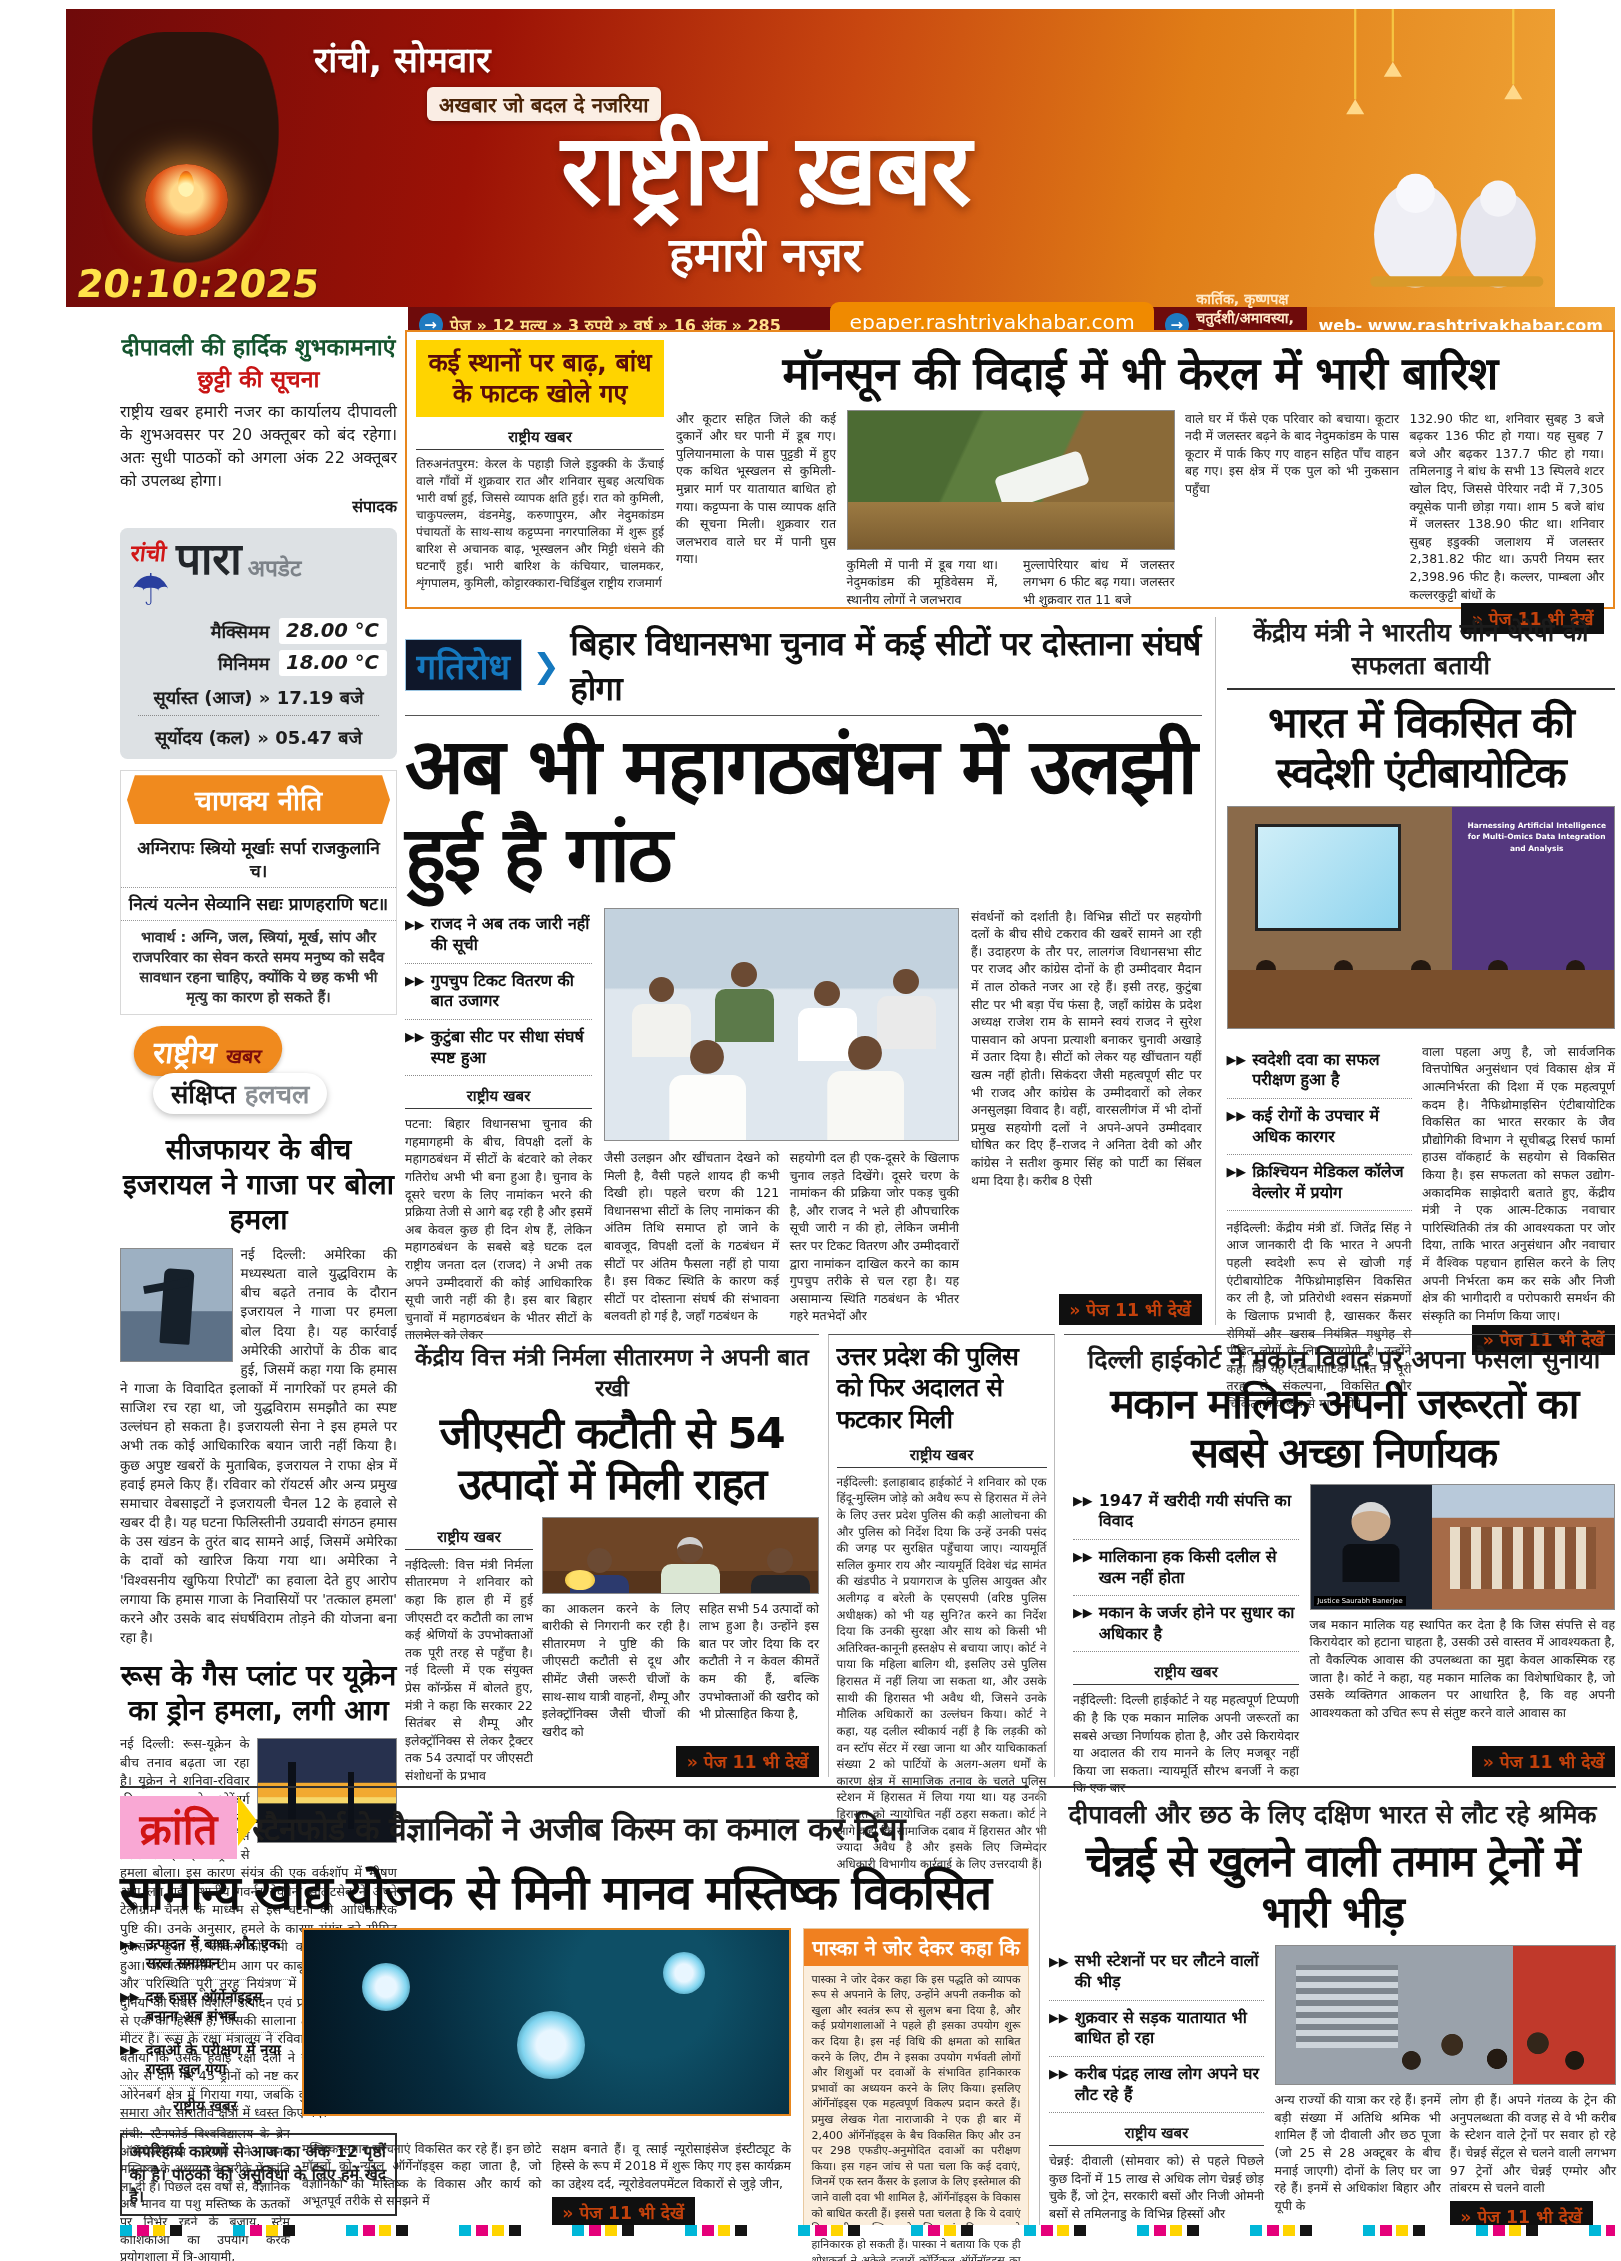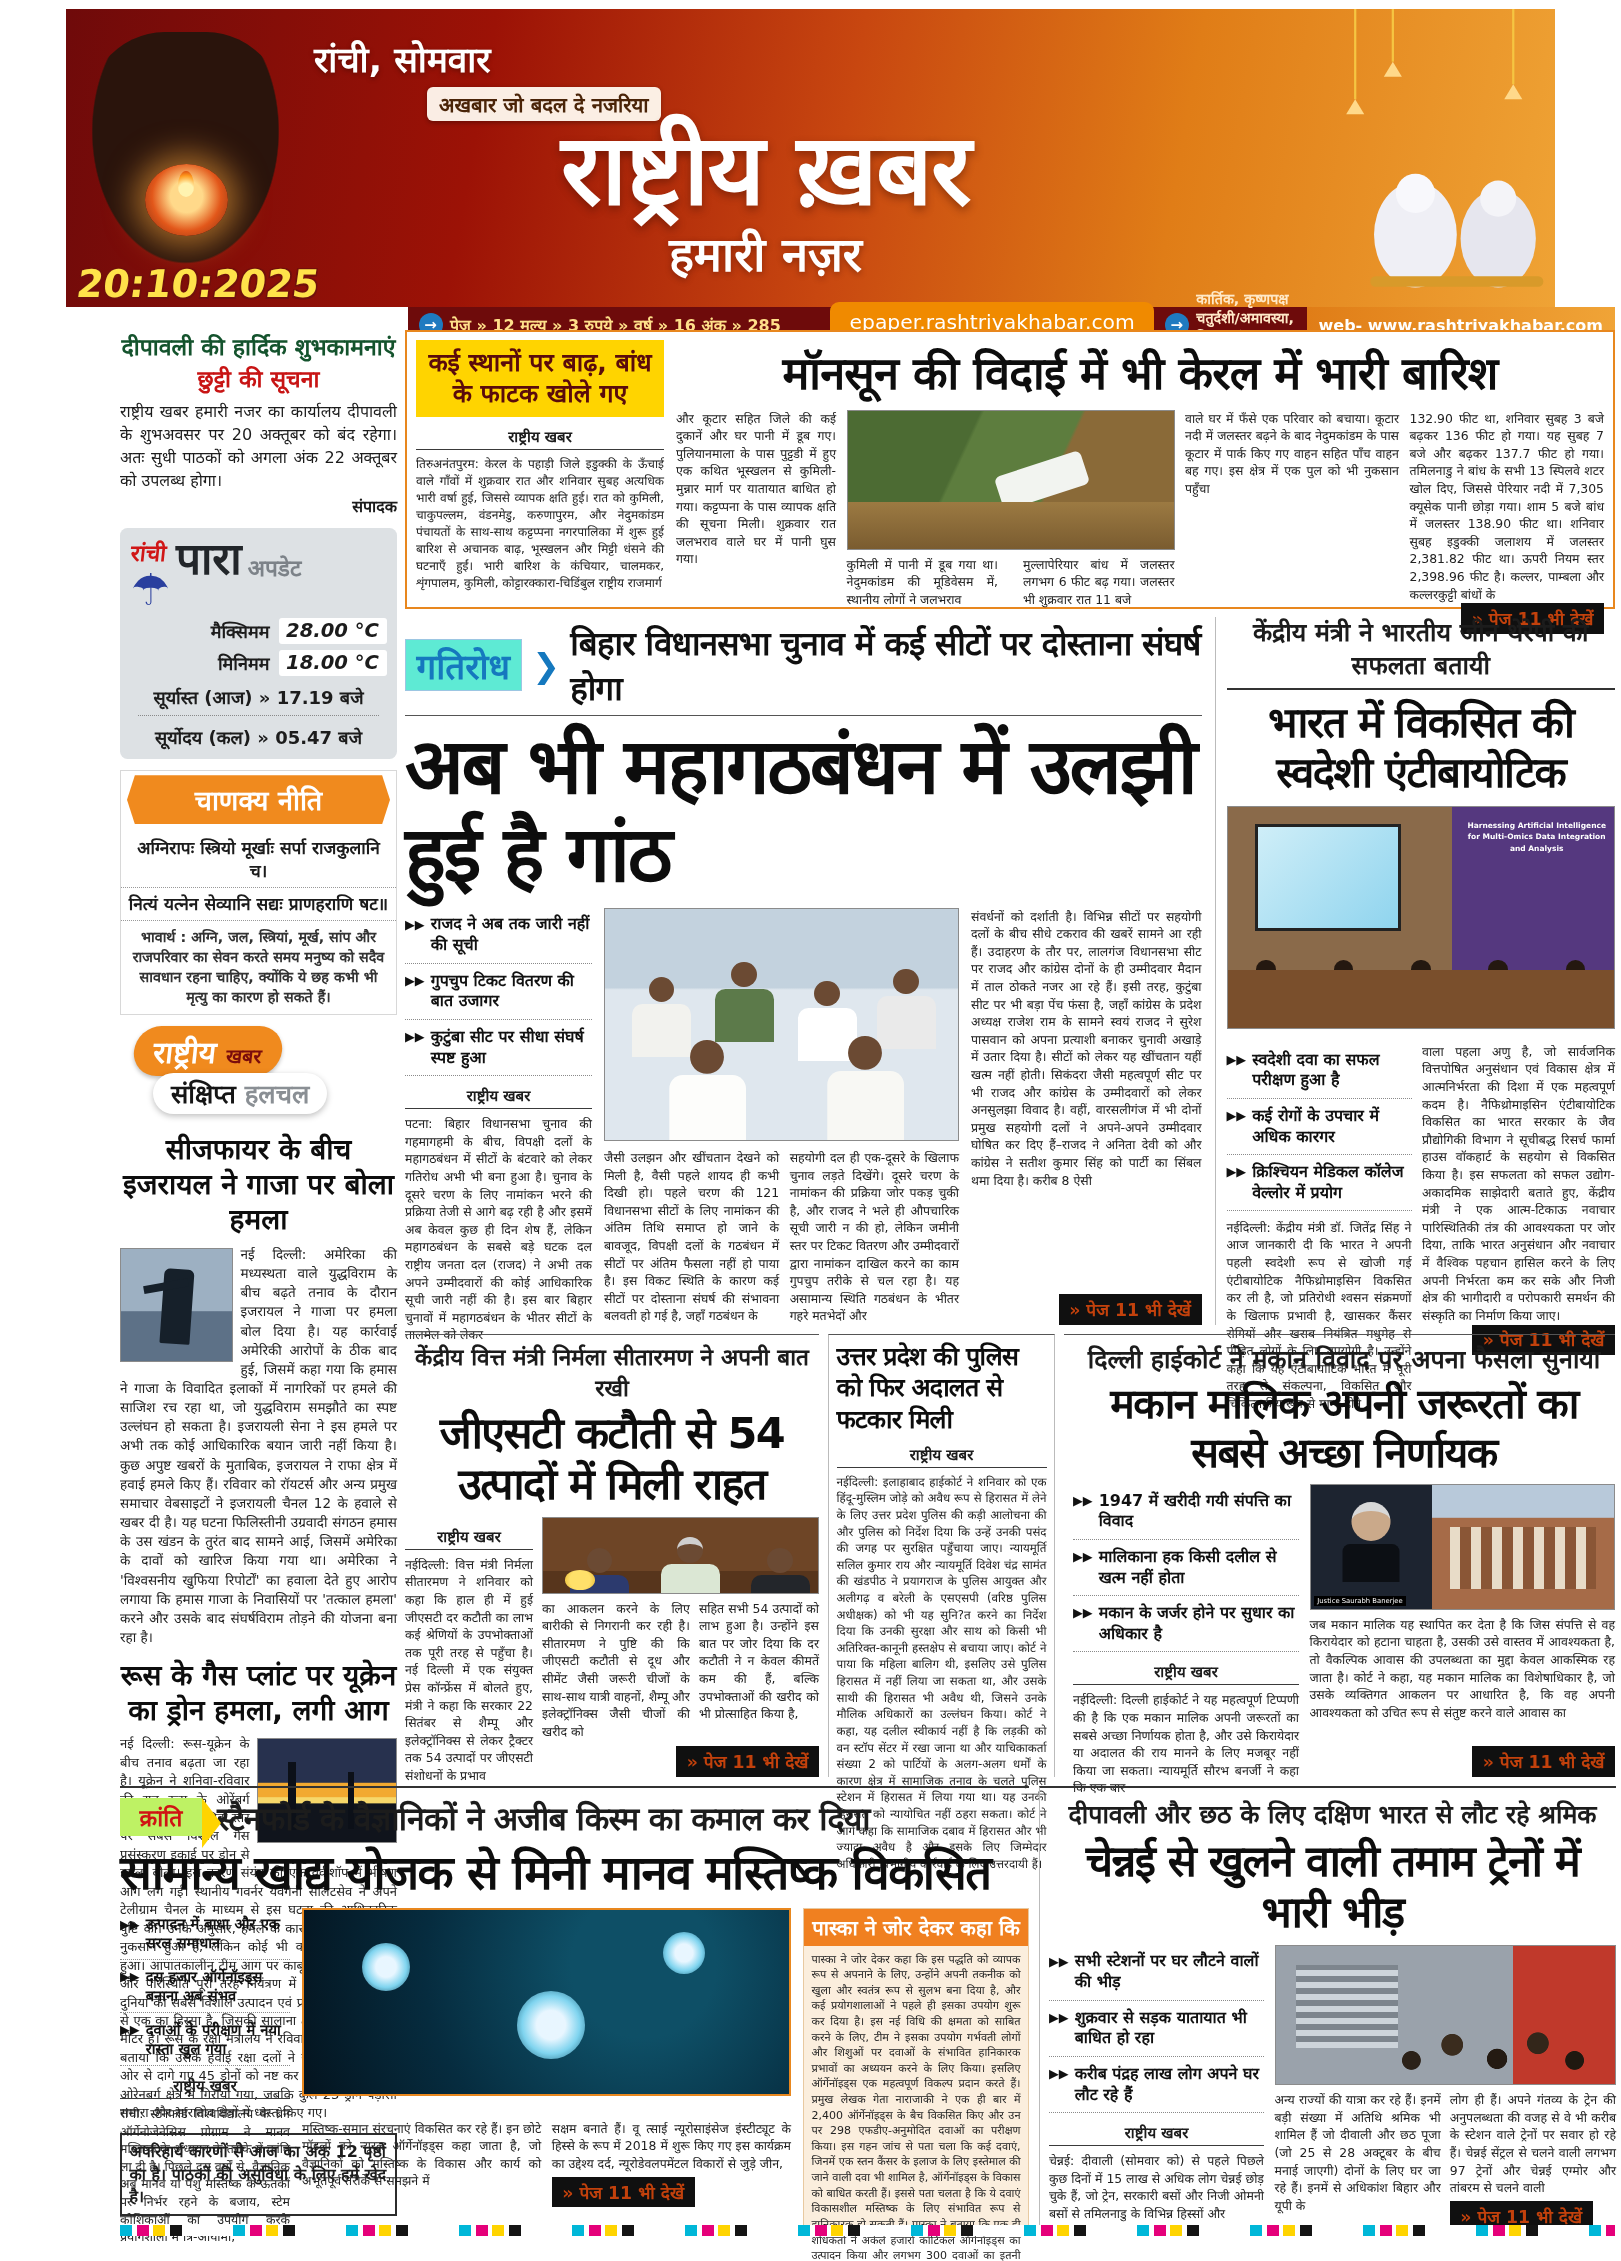--- a/index.html
+++ b/index.html
@@ -114,21 +114,21 @@
 .m-mid{width:328px;flex:none;display:flex;flex-direction:column;gap:6px}
 .m-mid .ph{height:140px}
 .m-minirow{display:flex;gap:25px;flex:1}
 .m-minirow .body-txt{flex:1}
 .m-colC{width:214px;flex:none}
 .m-colD{flex:1;display:flex;flex-direction:column}
 .m-colD .badge{align-self:flex-end;margin-top:auto}
 
 #mahagath{left:405px;top:617px;width:801px;height:708px;padding:3px 4.5px 0 0;display:flex;flex-direction:column}
 .mg-top{display:flex;align-items:center;gap:10.5px;border-bottom:1.5px solid #555;padding-bottom:4.5px}
-.mg-label{background:#5eead4;color:#1578be;font-weight:bold;font-size:35px;padding:1.5px 10.5px;border:0.8px solid #9cc6e2}
+.mg-label{background:#0f172a;color:#1578be;font-weight:bold;font-size:35px;padding:1.5px 10.5px;border:0.8px solid #9cc6e2}
 .mg-chev{color:#1578be;font-size:33px;font-weight:bold}
 .mg-kick{font-size:33px;font-weight:bold;color:#101010;letter-spacing:-0.8px}
 .mg-head{font-size:77px;line-height:1.14;letter-spacing:-2.3px;margin:7.5px 0 9px}
 .mg-cols{display:flex;gap:12px;flex:1;min-height:0}
 .mg-c1{width:187px;flex:none}
 .mg-mid{width:355px;flex:none;display:flex;flex-direction:column;gap:7.5px}
 .mg-mid .ph{height:248px}
 .mg-mrow{display:flex;gap:10.5px;flex:1}
 .mg-c4{flex:1;display:flex;flex-direction:column}
 .mg-c4 .badge{align-self:flex-end;margin-top:auto}
@@ -158,21 +158,21 @@
 .l-kick{font-size:25px;font-weight:bold;text-align:center}
 .l-head{font-size:41px;text-align:center;line-height:1.2;letter-spacing:-1.5px;margin:4.5px 0 6px}
 .l-cols{display:flex;gap:10.5px;flex:1;min-height:0}
 .l-c1{width:226px;flex:none}
 .l-right{flex:1;display:flex;flex-direction:column;gap:6px}
 .l-right .ph{height:126px}
 .l-right .badge{align-self:flex-end;margin-top:auto}
 
 #stanford{left:120px;top:1786px;width:909px;height:446px;border-top:2.3px solid #333;padding-top:7.5px;display:flex;flex-direction:column}
 .s-top{display:flex;align-items:center;gap:15px}
-.s-label{background:#bef264;color:#d01414;font-weight:bold;font-size:23px;padding:3px 19.6px;position:relative}
+.s-label{background:#f9a8d4;color:#d01414;font-weight:bold;font-size:42px;padding:3px 19.6px;position:relative}
 .s-label:after{content:"";position:absolute;right:-19.6px;top:0;border-top:25px solid transparent;border-bottom:25px solid transparent;border-left:19.6px solid #ffd400}
 .s-kick{font-size:32px;font-weight:bold;letter-spacing:-0.8px}
 .s-head{font-size:47px;line-height:1.15;letter-spacing:-1.5px;margin:7.5px 0}
 .s-cols{display:flex;gap:12px;flex:1;min-height:0}
 .s-c1{width:170px;flex:none}
 .s-c1 .bullet{font-size:14.7px}
 .s-mid{width:489px;flex:none;display:flex;flex-direction:column;gap:24px}
 .s-mid .ph{height:188px;border:2.3px solid #e8871e}
 .s-mrow{display:flex;gap:10.5px;flex:1}
 .s-mrow .badge{margin-top:4.5px}

